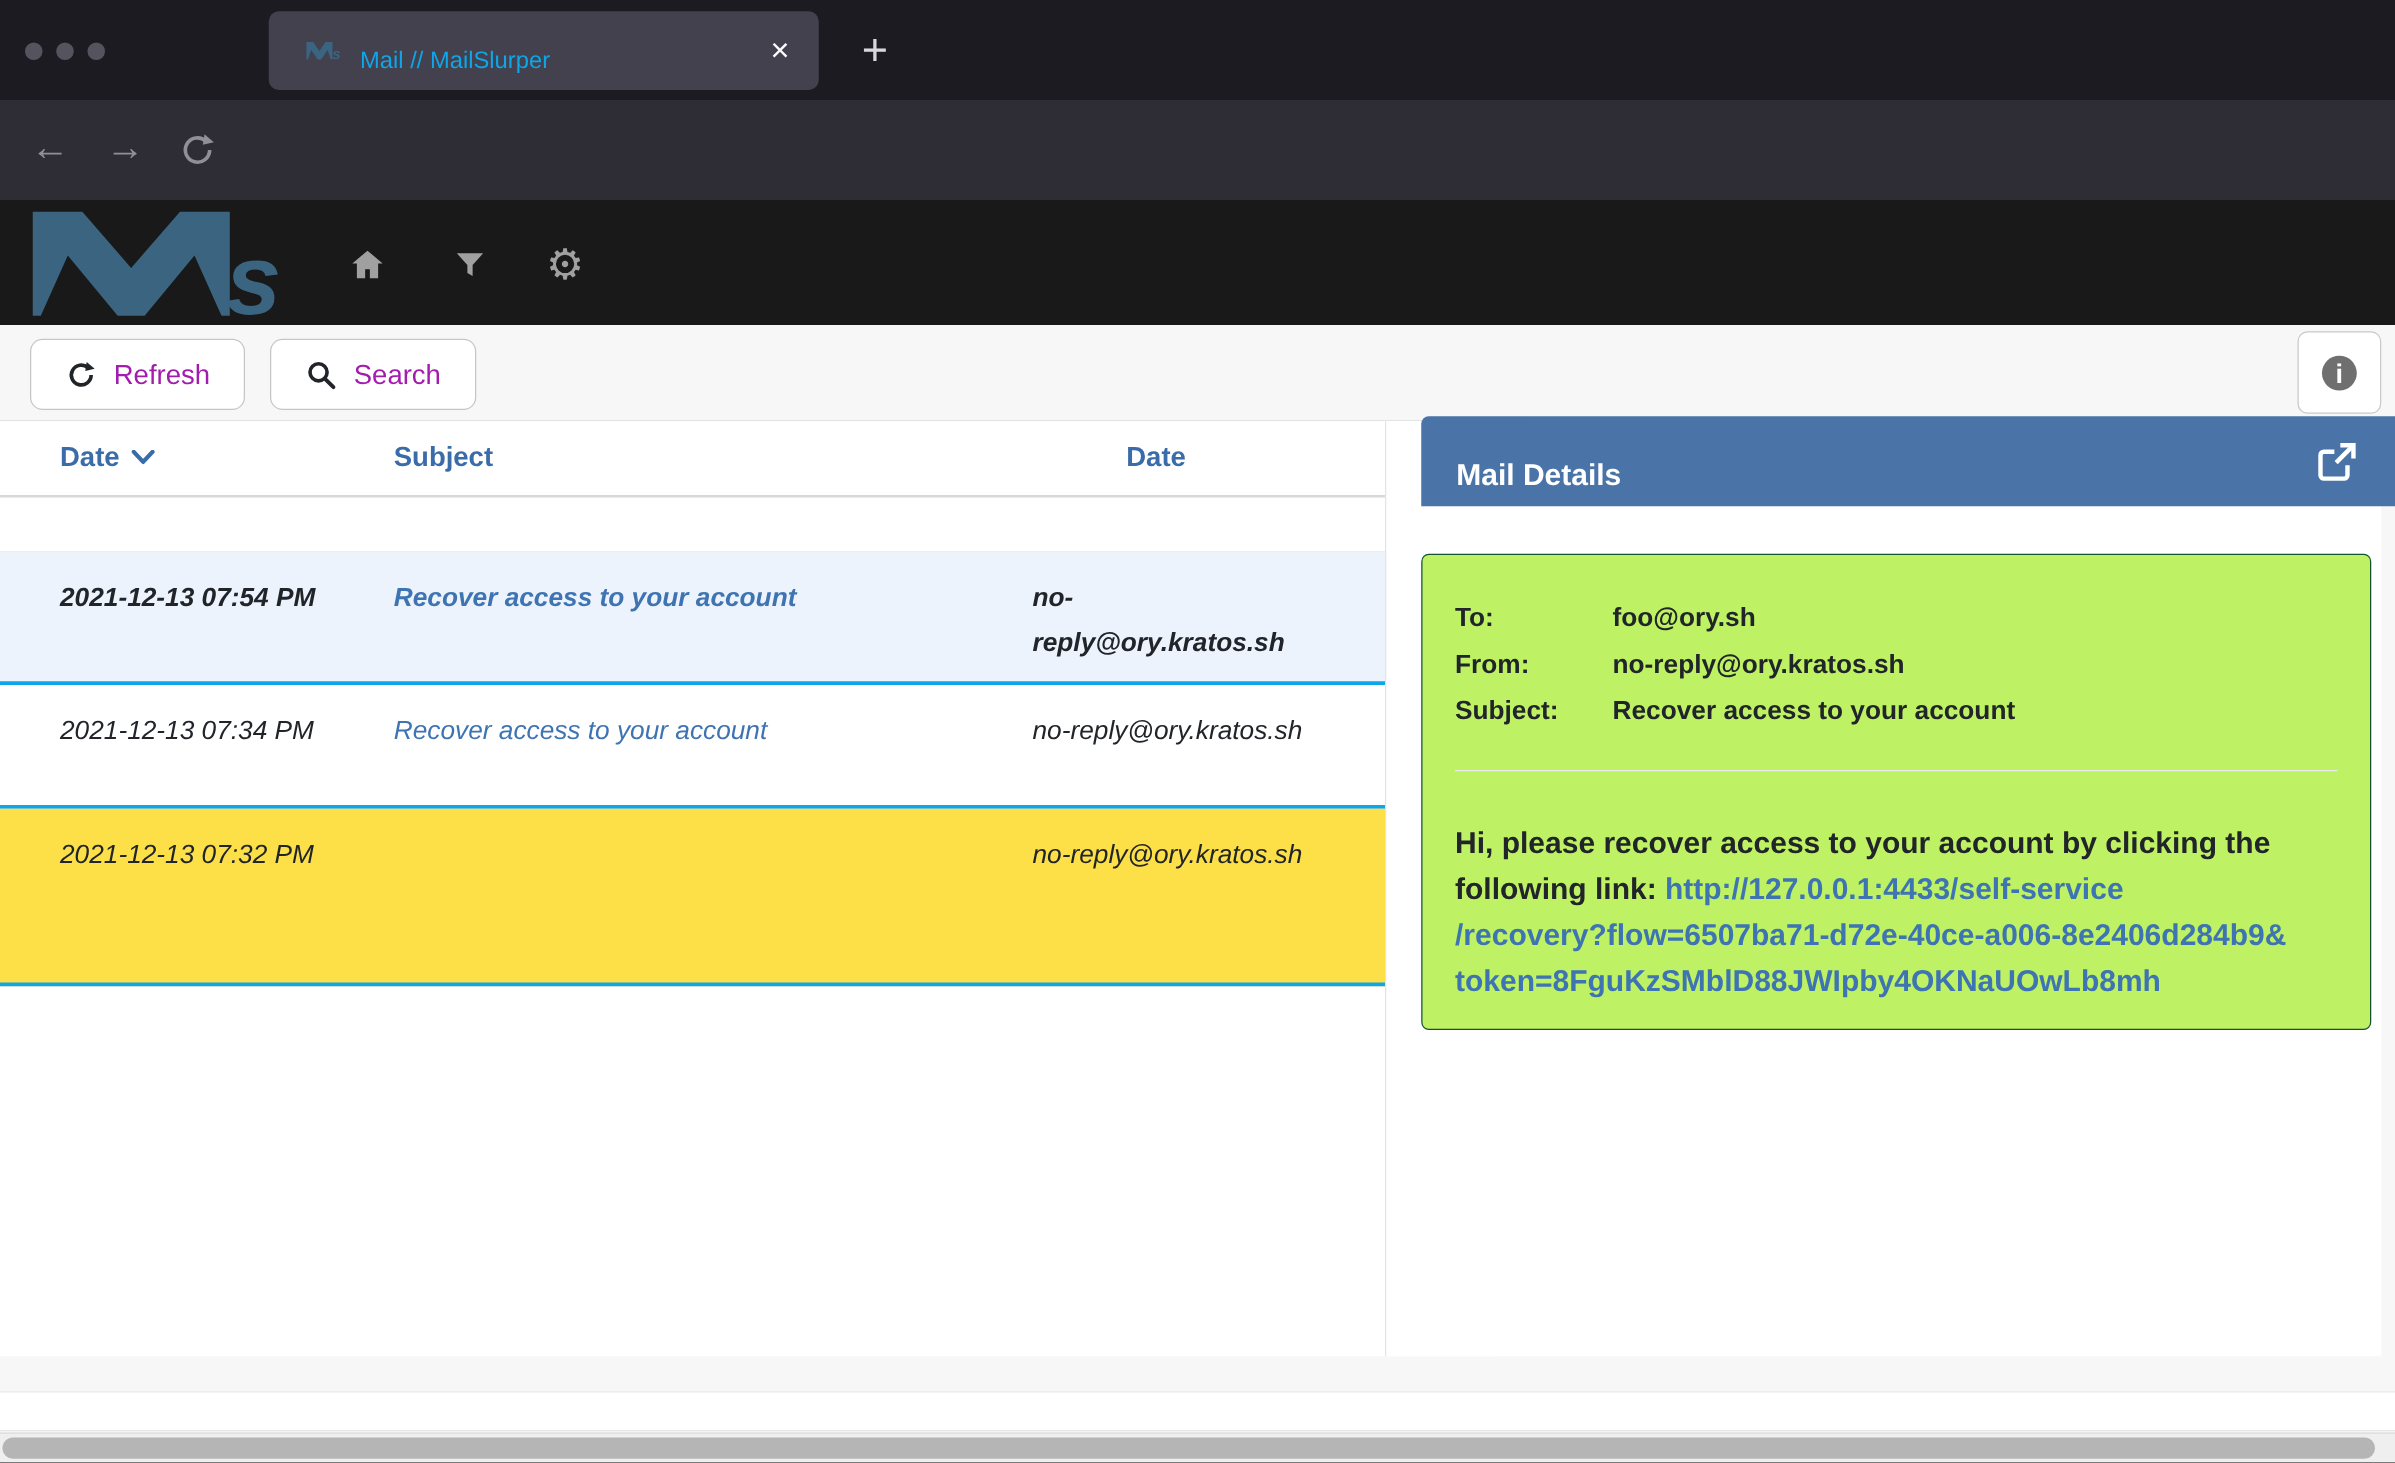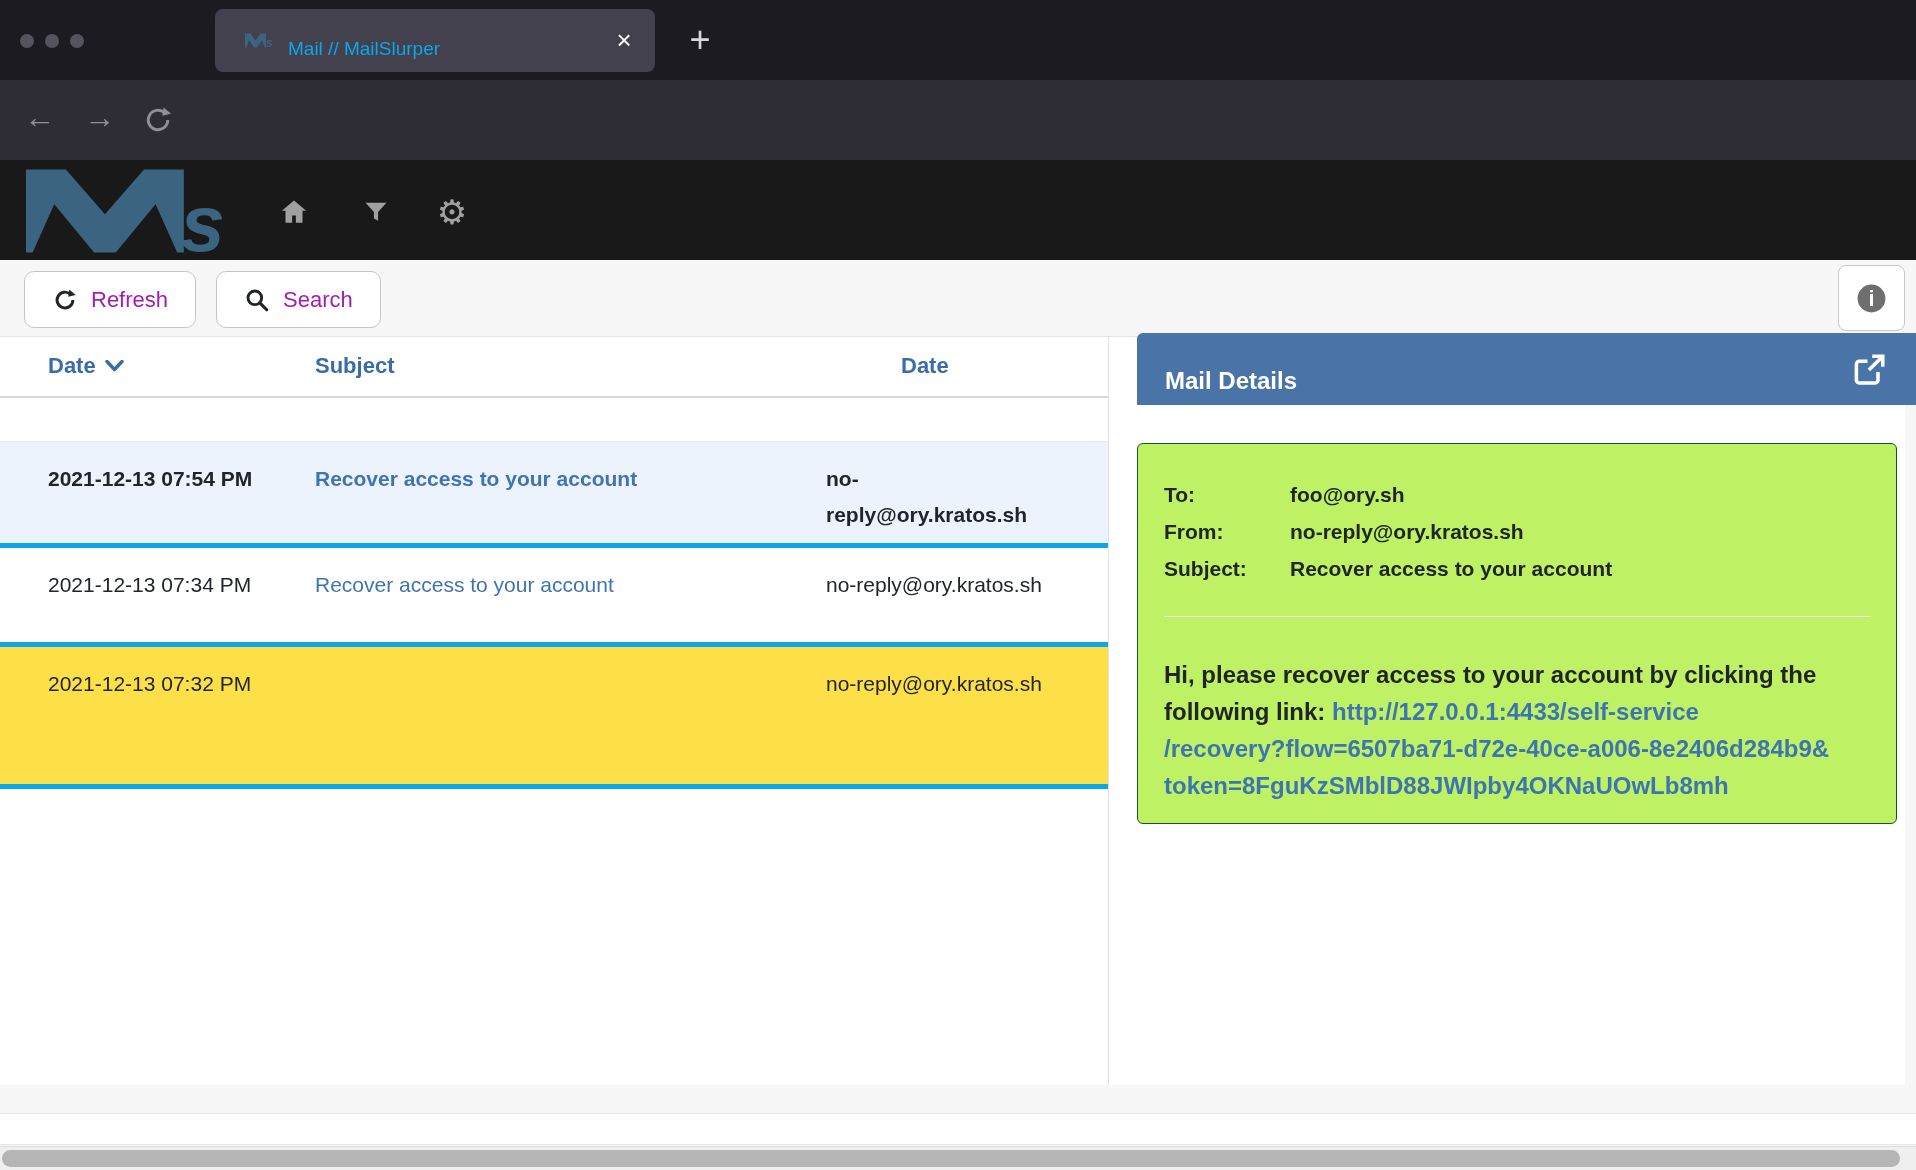--- a/index.html
+++ b/index.html
@@ -39,21 +39,21 @@
   .btn{position:absolute;top:11px;height:57px;background:#fff;border:1px solid #c6c6c6;border-radius:10px;
        display:flex;align-items:center;gap:13px;padding:0 27px;font-size:22px;color:#a21caf;cursor:pointer;}
   .infobtn{position:absolute;left:1838px;top:5px;width:67px;height:66px;background:#fff;border:1px solid #c9c9c9;
        border-radius:8px;display:flex;align-items:center;justify-content:center;cursor:pointer;}
 
   
   .leftpanel{left:0;top:337px;width:1200px;height:748px;background:#fff;border-right:1px solid #e4e4e4;}
   .thead{position:relative;height:61px;border-bottom:2px solid #d8d8d8;color:#3a6ca9;font-weight:bold;font-size:22px;}
   .th{position:absolute;top:16px;display:flex;align-items:center;gap:9px;}
   .emptyrow{height:44px;border-bottom:1px solid #e8e8e8;}
-  .mrow{position:relative;border-bottom:5px solid #0ea5e9;}
+  .mrow{position:relative;border-bottom:3px solid #0ea5e9;font-style:italic;}
   .row-sel{background:#edf3fc;}
   .row-stripe{background:#fde047;}
   .cell{position:absolute;top:19px;font-size:21px;line-height:36px;color:#212529;}
   .c-date{left:48px;width:218px;}
   .c-subject{left:315px;width:480px;color:#3f74b2;}
   .c-from{left:826px;width:232px;overflow-wrap:break-word;}
   .row-sel .cell{font-weight:bold;}
 
   
   .rightpanel{left:1108px;top:337px;width:797px;height:748px;background:#fff;border-left:1px solid #e4e4e4;}

